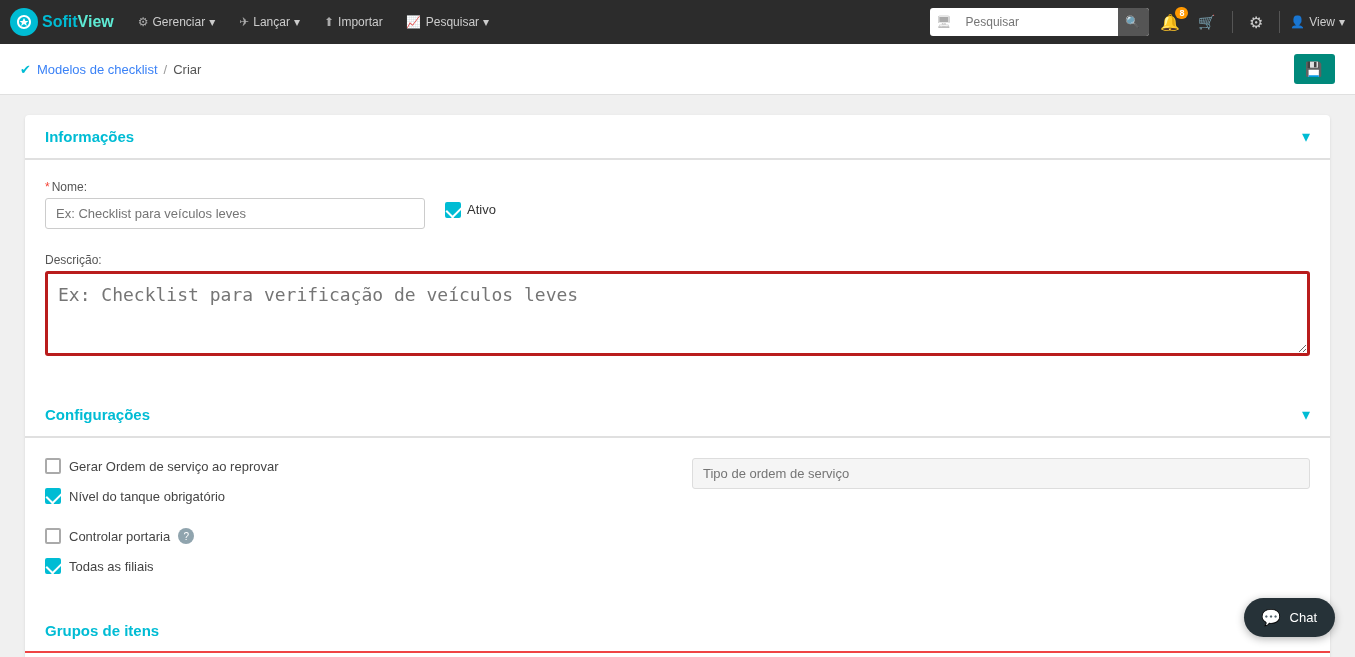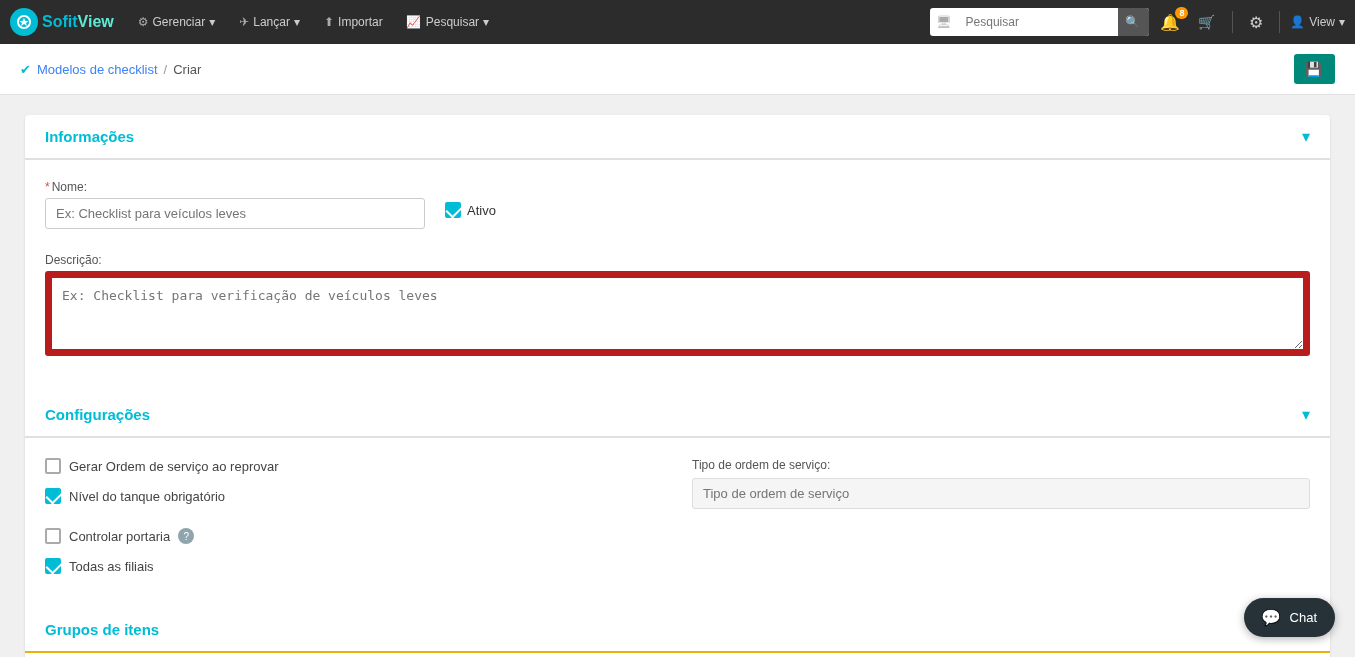--- a/index.html
+++ b/index.html
@@ -189,38 +189,37 @@
       padding: 7px 10px;
       border: 1px solid #ccc;
       border-radius: 3px;
       font-size: 13px;
       outline: none;
       color: #aaa;
     }
     .form-textarea {
       width: 100%;
       padding: 10px;
-      border: 7px solid #b91c1c;
-      border-radius: 3px;
-      font-size: 13px;
+      border: 3px solid #b91c1c;
+      border-radius: 3px;
+      font-size: 18px;
       outline: none;
       min-height: 85px;
       color: #aaa;
       resize: vertical;
     }
 
     .inline-row {
       display: flex;
       align-items: flex-start;
       gap: 20px;
     }
     .inline-row .name-field { flex: 0 0 380px; }
     .inline-row .active-check {
       display: flex;
-      align-items: center;
       gap: 6px;
       padding-top: 22px;
     }
 
     
     .check-item {
       display: flex;
       align-items: center;
       gap: 8px;
       margin-bottom: 14px;
@@ -283,24 +282,24 @@
       padding: 7px 10px;
       border: 1px solid #ddd;
       border-radius: 3px;
       background: #f5f5f5;
       color: #aaa;
       font-size: 13px;
     }
 
     
     .grupos-header {
-      border-bottom: 2px solid #eab308;
+      border-bottom: 2px solid #ef4444;
       padding: 12px 20px;
       display: flex;
-      align-items: center;
+      align-items: flex-end;
       justify-content: space-between;
     }
     .grupo-row {
       display: flex;
       align-items: center;
       padding: 10px 20px;
       border: 1px solid #e0e0e0;
       margin: 10px 20px;
       border-radius: 3px;
       background: #fafafa;
@@ -481,21 +480,20 @@
             <input type="checkbox" class="empty-checkbox" id="controlar-portaria" style="">
             <label for="controlar-portaria">Controlar portaria</label>
             <span class="help-icon">?</span>
           </div>
           <div class="check-item">
             <input type="checkbox" class="teal-checkbox" id="todas-filiais" checked="" style="">
             <label for="todas-filiais">Todas as filiais</label>
           </div>
         </div>
         <div class="config-right">
-          <div class="field-label-small">Tipo de ordem de serviço:</div>
           <input type="text" class="service-type-input" placeholder="Tipo de ordem de serviço" style="">
         </div>
       </div>
     </div>
 
     <div class="grupos-header">
       <span class="section-title">Grupos de itens</span>
       <button class="chevron-btn">▾</button>
     </div>
     <div class="grupo-row">

